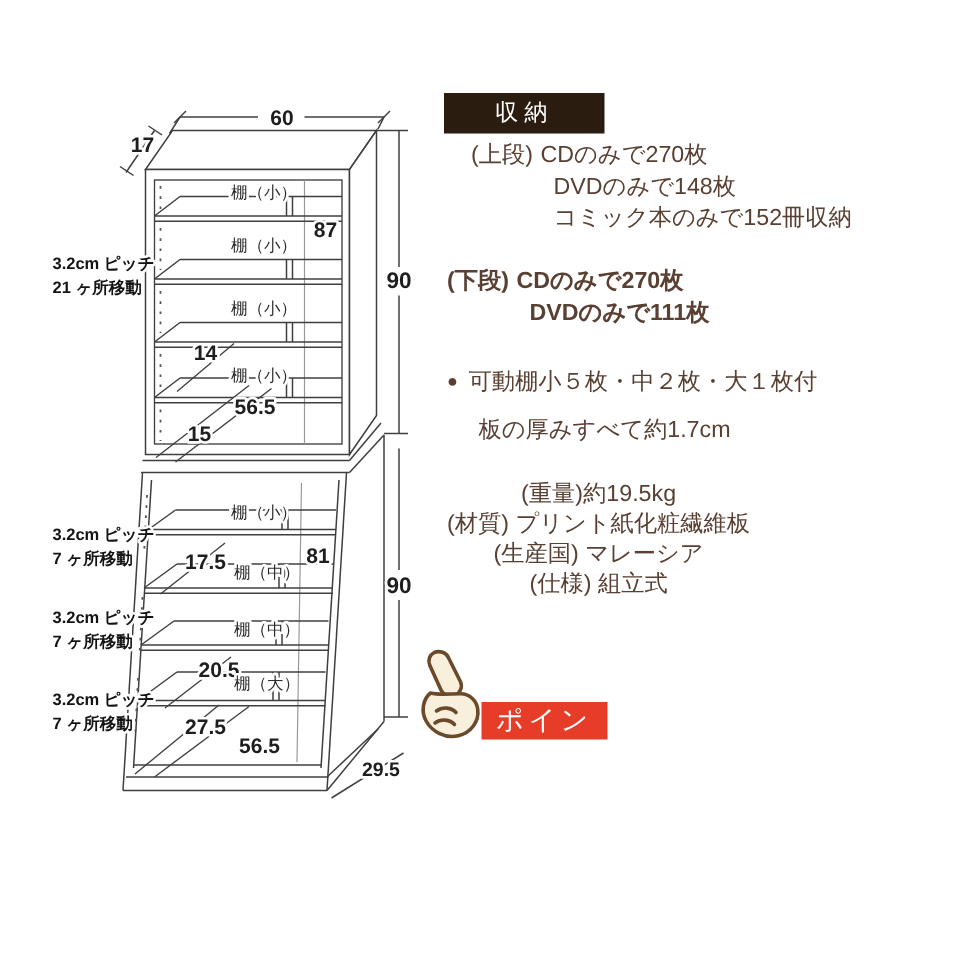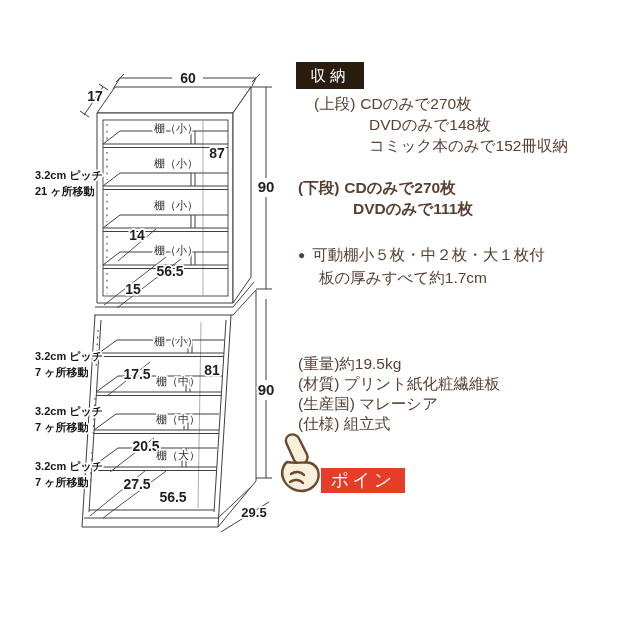--- a/index.html
+++ b/index.html
@@ -14,31 +14,31 @@
     font-family:"Liberation Sans",sans-serif;
     paint-order:stroke;stroke:#ffffff;stroke-width:3.5px;stroke-linejoin:round;
   }
   .num{font-size:14px;font-weight:bold;fill:#1e1e1e;text-anchor:middle;}
   .num-lg{font-size:15px;}
   .num-sm{font-size:13px;}
   .shelf{font-size:11px;fill:#2b2b2b;text-anchor:middle;stroke-width:2.5px;}
   .pitch{font-size:11px;font-weight:bold;fill:#141414;text-anchor:start;stroke:none;}
   
   .badge-dark{
-    position:absolute;left:296px;top:62px;width:68px;height:27px;line-height:27px;
+    position:absolute;left:296px;top:62px;width:107px;height:27px;line-height:27px;
     background:#2b1c10;color:#ffffff;font-size:15.5px;text-align:center;letter-spacing:4px;
   }
   .txt-block{position:absolute;color:#594033;font-size:15.5px;line-height:21px;white-space:nowrap;}
   #storage-upper{left:314px;top:93px;}
   #storage-lower{left:298px;top:177px;font-weight:bold;}
   #storage-note{left:298px;top:244px;line-height:21px;}
-  #specs{left:298px;top:354px;line-height:20px;}
+  #specs{left:298px;top:320px;line-height:20px;text-align:center;}
   .tline .prefix{margin-right:5px;}
   .indent{padding-left:55px;}
-  .indent2{padding-left:21px;}
+  .indent2{padding-left:21px;margin-top:10px;}
   .bullet{font-size:12px;margin-right:7px;position:relative;top:-1px;}
   #hand{position:absolute;left:277px;top:432px;}
   #point-badge{
     position:absolute;left:321px;top:468px;width:84px;height:25px;line-height:25px;
     background:#e63c28;color:#ffffff;font-size:18px;text-align:center;letter-spacing:3px;
   }
   #point-text{left:300px;top:501px;color:#e6503a;line-height:20.5px;}
 </style>
 </head>
 <body>

